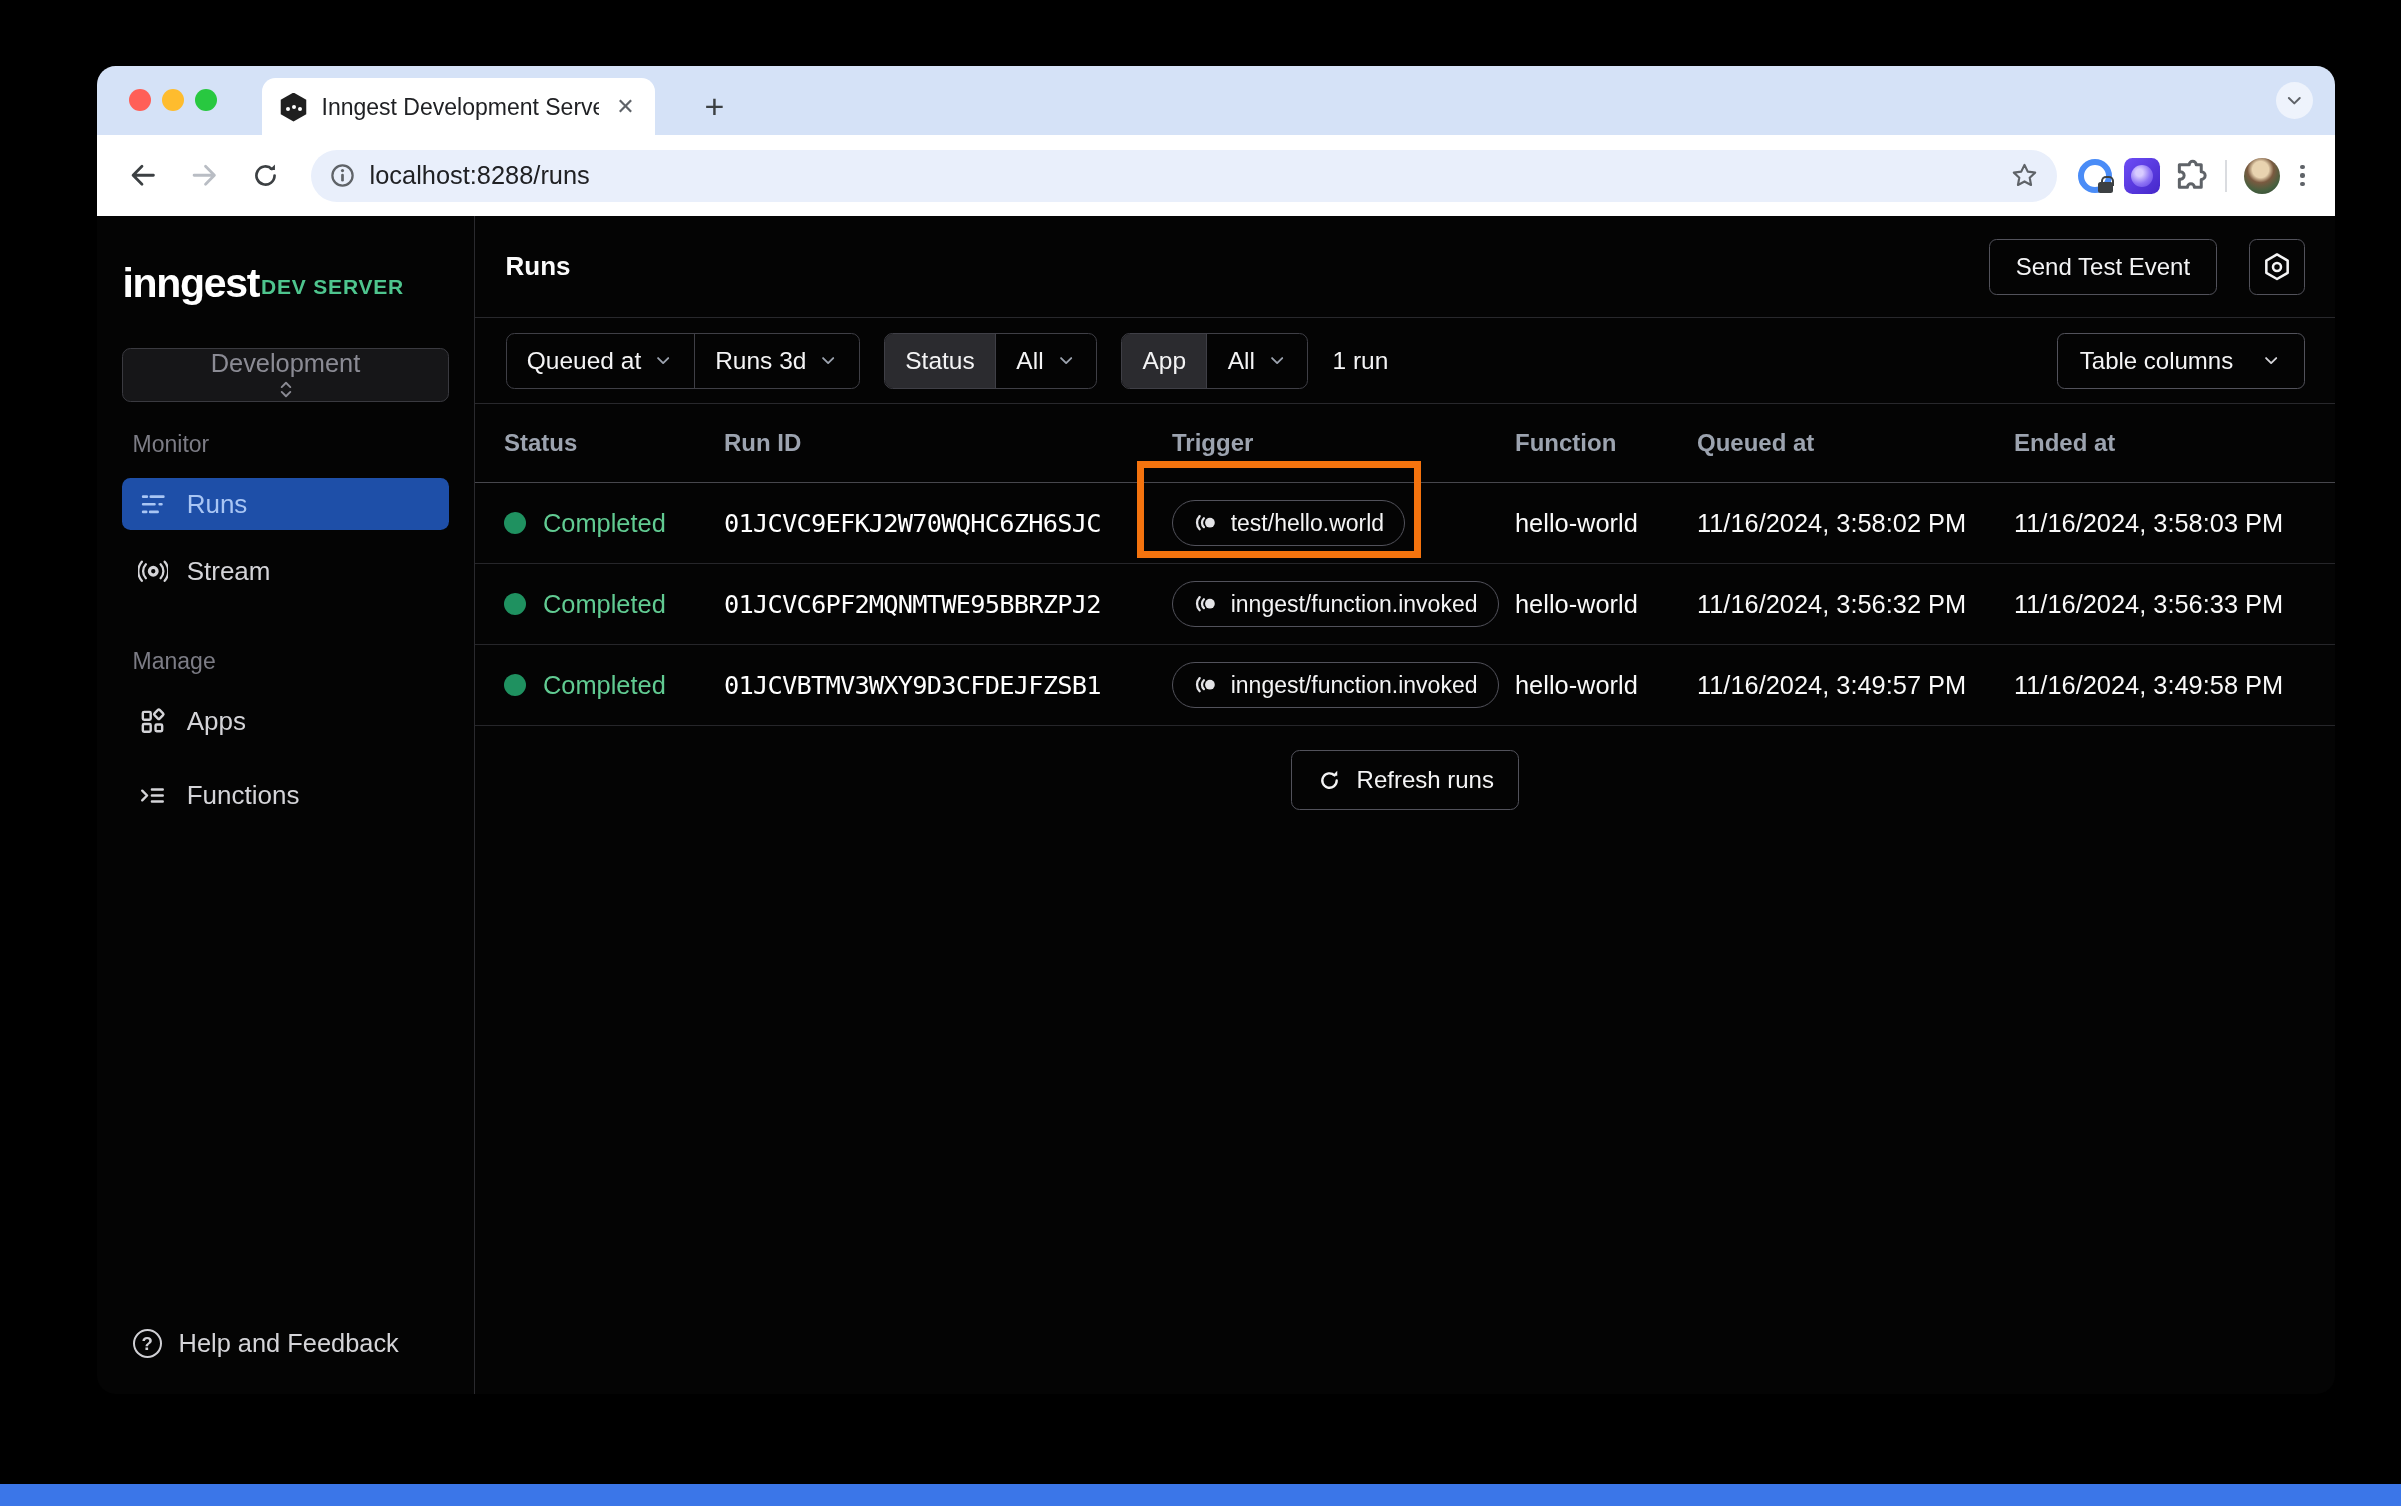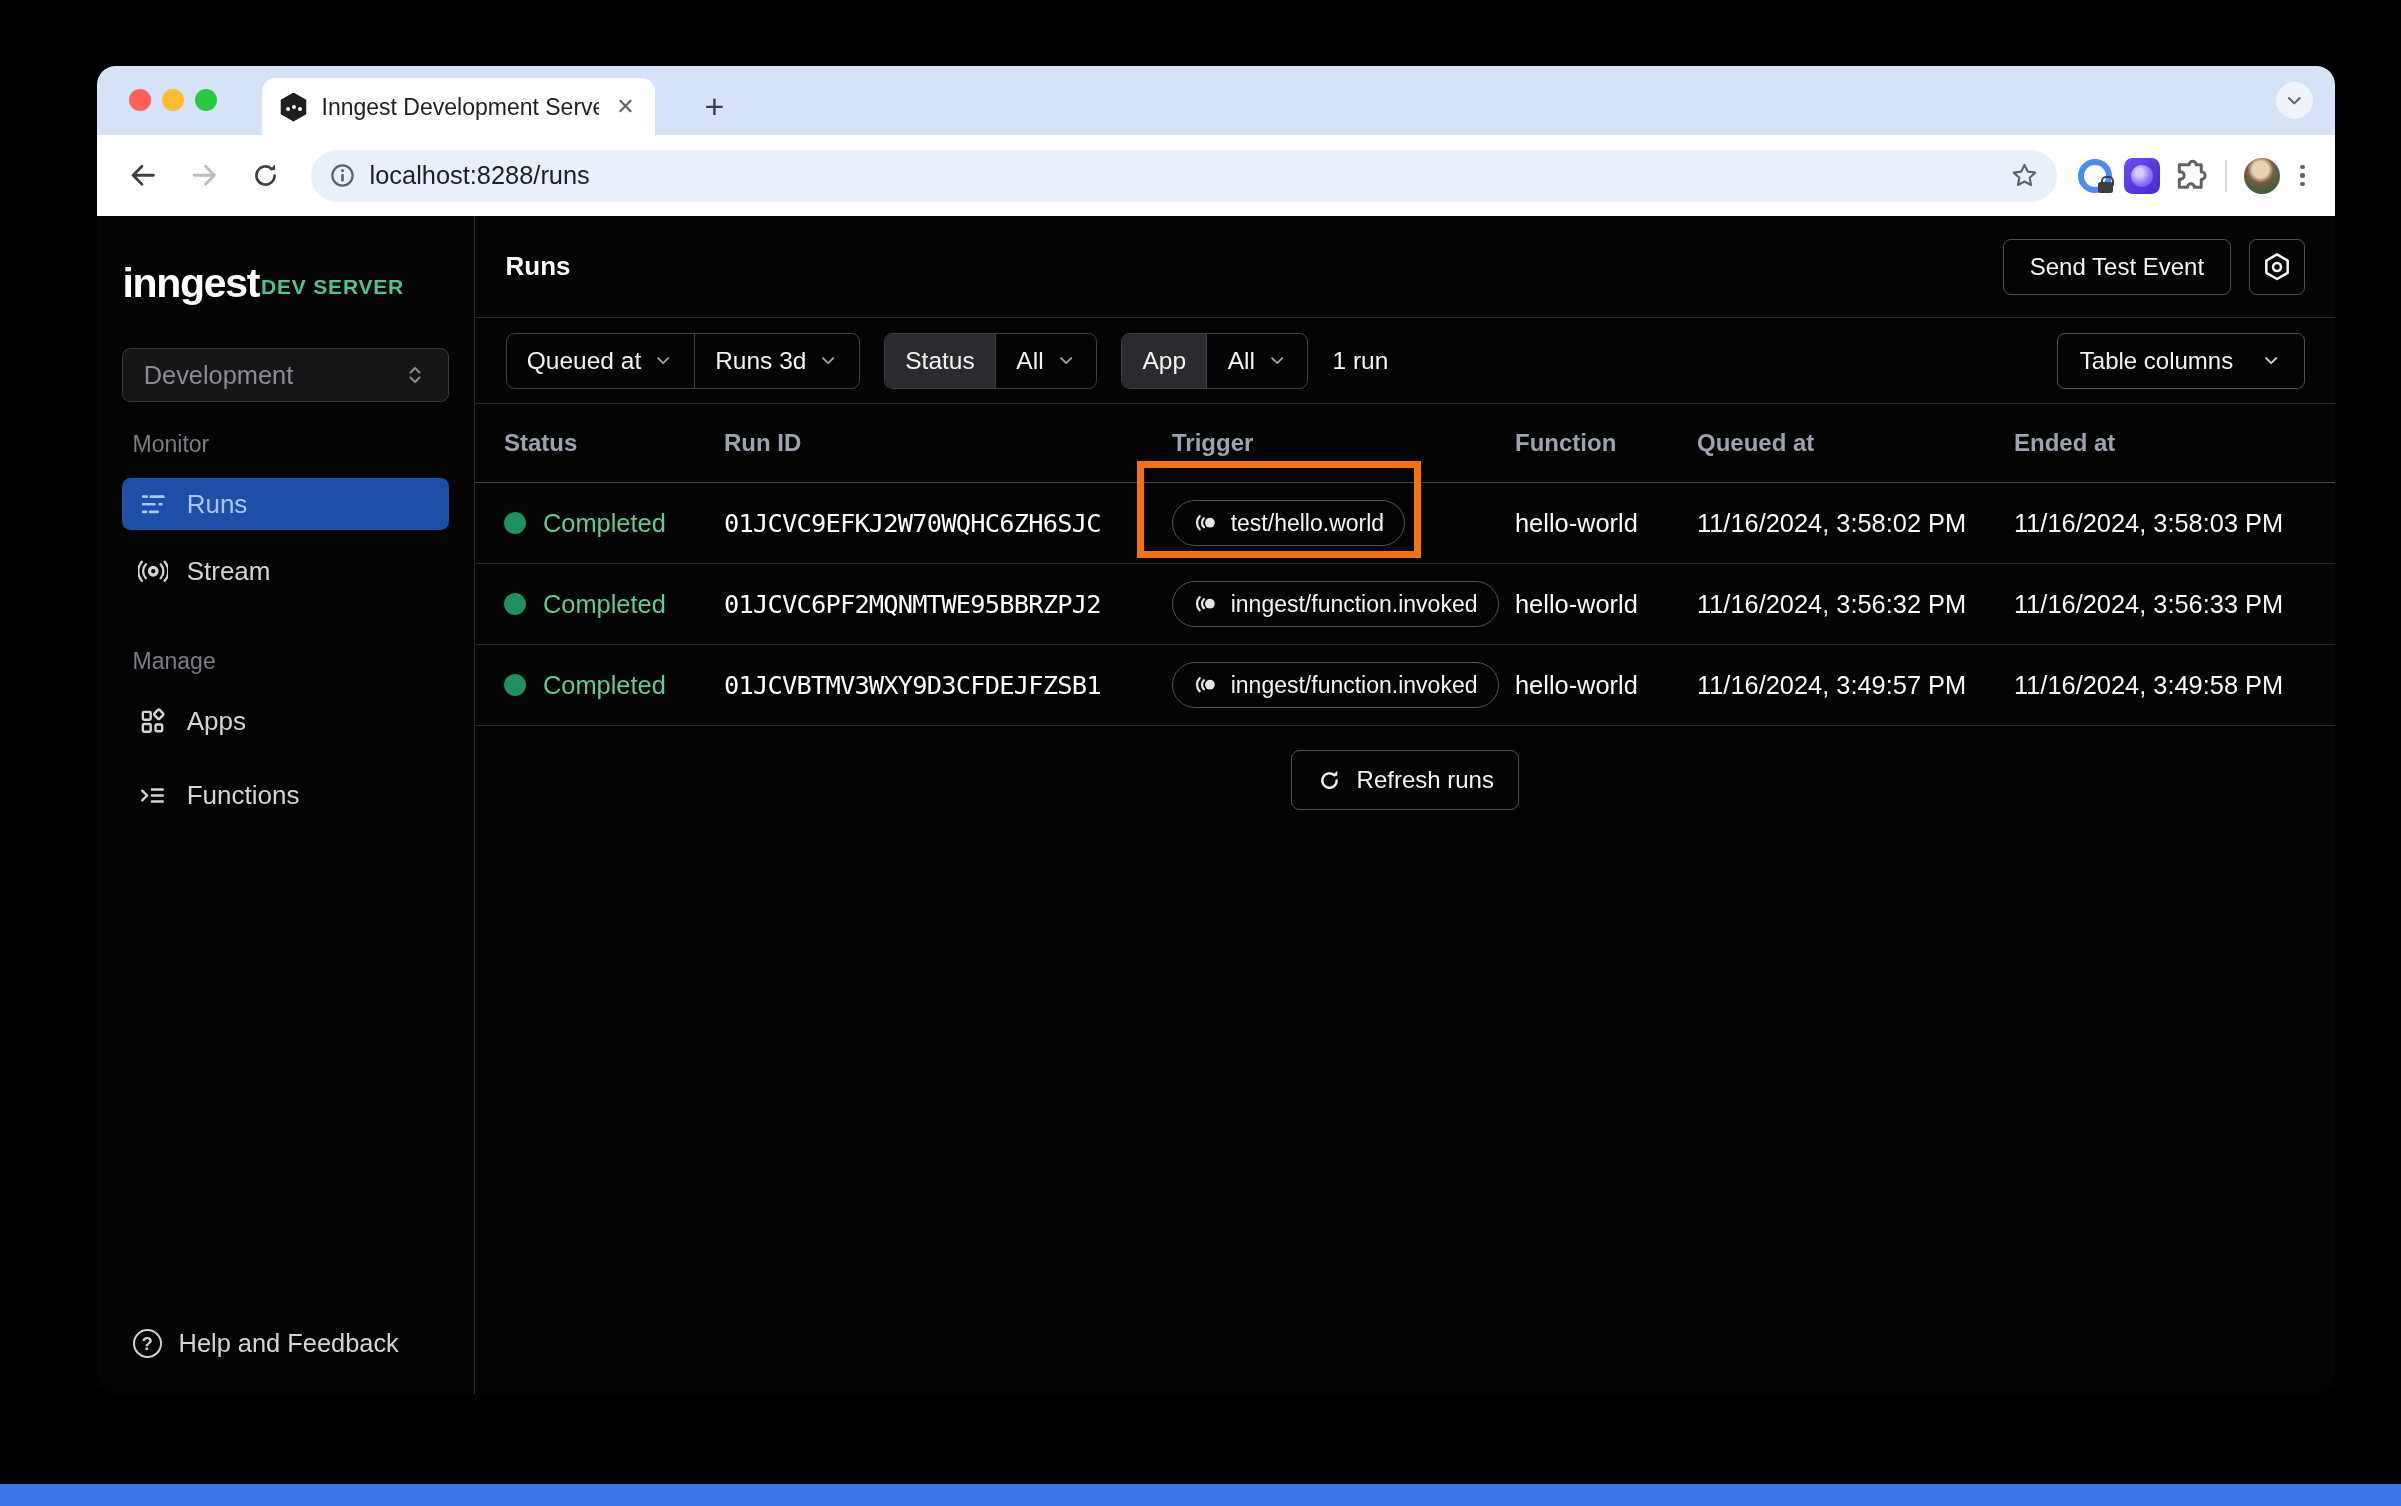--- a/index.html
+++ b/index.html
@@ -52,38 +52,38 @@
 
   
   .content { flex:1; display:flex; background:#040404; color:#f4f4f5; min-height:0; }
 
   
   .sidebar { width:378px; flex:0 0 auto; border-right:0.8px solid #2a2a2e; display:flex; flex-direction:column; padding:0 25.4px; }
   .logo-row { margin-top:47px; display:flex; align-items:center; gap:2px; }
   .logo { font-size:41px; font-weight:800; letter-spacing:-1.3px; color:#fff; line-height:1; }
   .logo-badge { font-size:21px; font-weight:700; letter-spacing:0.8px; color:#4ec58e; padding-top:6.8px; }
   .env-select { margin-top:44px; height:54px; border:0.8px solid #3a3a40; background:#161618; border-radius:8.5px;
-                display:flex; align-items:center; justify-content:space-between; padding:0 20.3px; }
+                display:flex; align-items:center; justify-content:space-between; padding:0 20.3px;flex-direction:column; }
   .env-select span { font-size:25.4px; color:#8b8b94; }
   .section-label { margin:29px 0 5.1px 10.2px; font-size:23px; color:#7c7c85; }
   .nav-item { margin-top:15.2px; height:52px; border-radius:8.5px; display:flex; align-items:center; gap:18.6px;
               padding:0 15.2px; color:#d4d4d8; font-size:26px; }
   .nav-item.active { background:#1e4fa8; color:#a9c6f4; }
   .nav-item .ic { width:30.5px; height:30.5px; display:flex; align-items:center; justify-content:center; }
   .sidebar .spacer { flex:1; }
   .help-row { margin-bottom:36px; display:flex; align-items:center; gap:17px; color:#d4d4d8; font-size:25.4px; padding-left:10.2px; }
   .qmark { width:29px; height:29px; border:2.1px solid #cfcfd4; border-radius:50%; display:flex; align-items:center;
            justify-content:center; font-size:18.6px; color:#cfcfd4; font-weight:700; }
 
   
   .main { flex:1; display:flex; flex-direction:column; min-width:0; }
   .page-header { height:102px; padding:0 30.5px; display:flex; align-items:center; justify-content:space-between;
                  border-bottom:0.8px solid #28282c; }
   .page-title { font-size:26px; font-weight:600; color:#fafafa; }
-  .header-actions { display:flex; align-items:center; gap:18px; }
+  .header-actions { display:flex; align-items:center; gap:32px; }
   .btn { border:0.8px solid #52525b; border-radius:7.6px; background:transparent; color:#f4f4f5;
          font-size:24px; font-family:inherit; display:flex; align-items:center; justify-content:center; }
   .btn.send { height:56px; padding:0 25.4px; }
   .btn.gear { height:56px; width:56px; }
 
   .filter-bar { height:86px; padding:0 30.5px; display:flex; align-items:center; border-bottom:0.8px solid #28282c; }
   .fgroup { display:flex; align-items:stretch; height:56px; border:0.8px solid #3f3f46; border-radius:8.5px; overflow:hidden; }
   .fseg { display:flex; align-items:center; gap:12px; padding:0 20.3px; font-size:24.5px; color:#f4f4f5; }
   .fseg + .fseg { border-left:0.8px solid #3f3f46; }
   .fseg.shade { background:#2b2b2f; }

